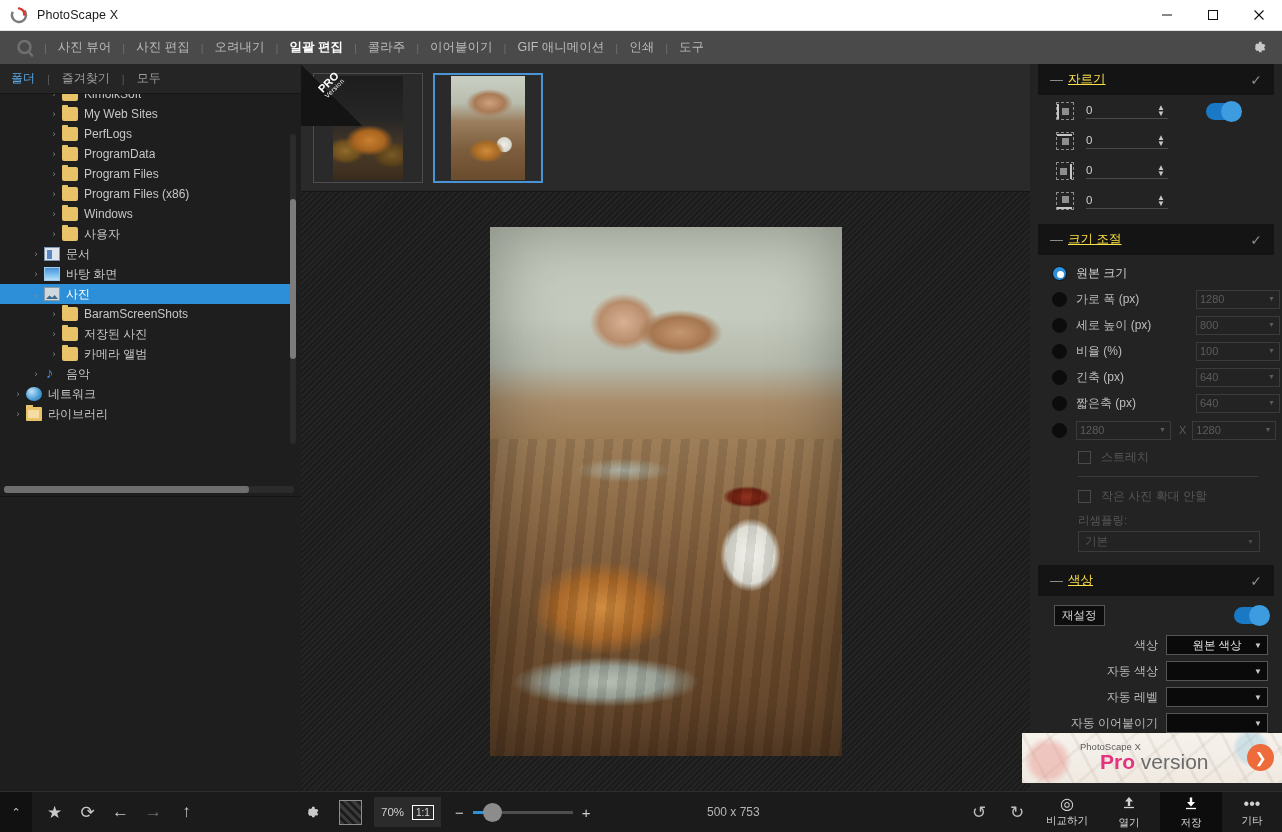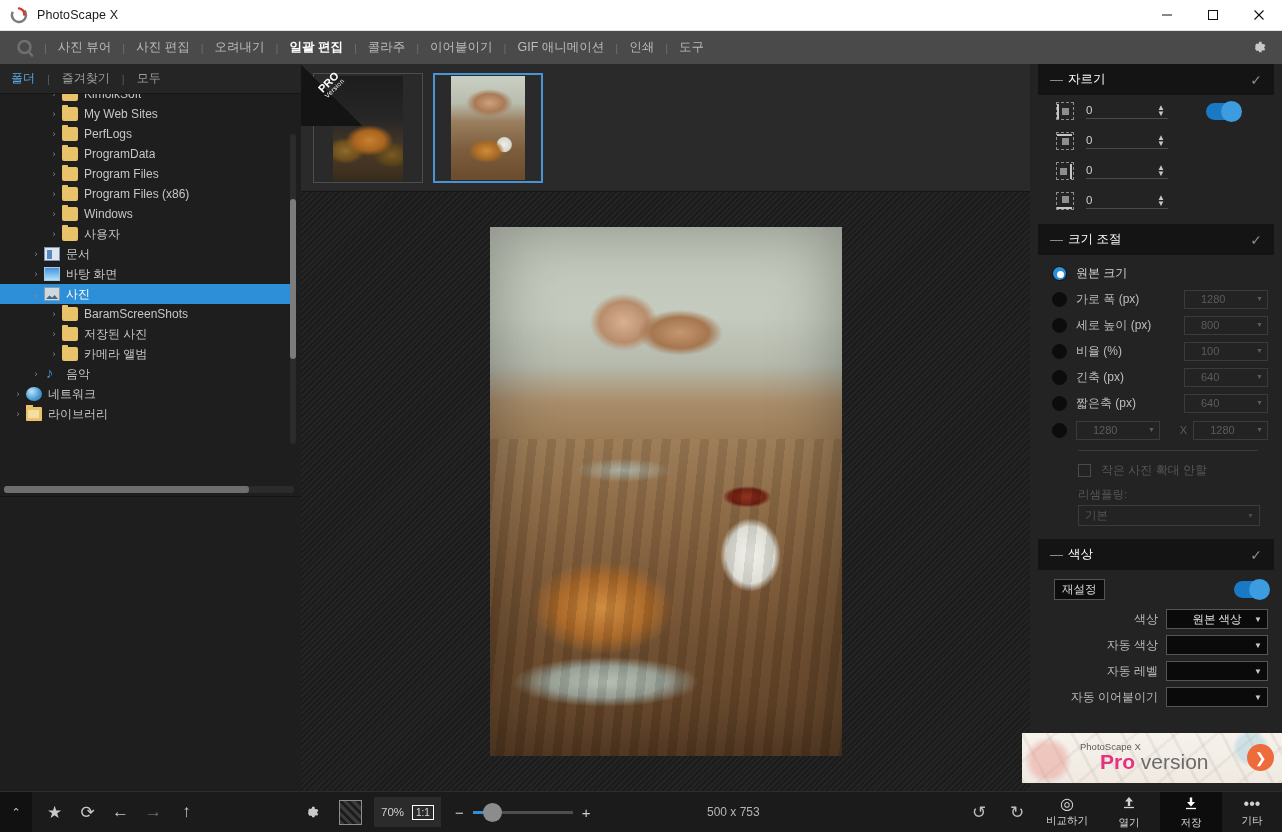--- a/index.html
+++ b/index.html
@@ -185,21 +185,21 @@
   
   .rightpanel {
     position:absolute; left:1030px; top:64px; width:252px; height:727px;
     background:#232323; overflow:hidden;
   }
   .sec-head {
     height:31px; background:#141414; display:flex; align-items:center;
     padding:0 12px 0 12px; margin: 0 8px;
   }
   .sec-minus { color:#9a9a9a; font-size:13px; width:18px; }
-  .sec-title { color:#ffffff; font-size:12.5px; }
+  .sec-title { color:#fde047; font-size:12.5px;text-decoration:underline; }
   .sec-check { margin-left:auto; color:#8d8d8d; font-size:14px; }
 
   .crop-row { display:flex; align-items:center; height:28px; padding-left:24px; margin-top:2px; }
   .crop-ico { width:22px; height:20px; flex:none; position:relative; }
   .crop-ico .dash { position:absolute; inset:1px 2px; border:1px dashed #8e8e8e; }
   .crop-ico .blk { position:absolute; width:7px; height:7px; background:#8e8e8e; }
   .crop-ico .bar { position:absolute; background:#c5c5c5; }
   .spin-wrap { margin-left:10px; width:82px; position:relative; }
   .spin-val { font-size:11.5px; color:#cfcfcf; padding-bottom:3px; }
   .spin-wrap:after{ content:''; position:absolute; left:0; bottom:0; width:82px; height:1px; background:#4b4b4b; }
@@ -213,22 +213,22 @@
 
   .rr { display:flex; align-items:center; height:26px; padding-left:22px; }
   .radio { width:15px; height:15px; border-radius:50%; background:#0c0c0c; flex:none; position:relative;
            border:1px solid #0c0c0c; }
   .radio.on { background:#2d8fd8; }
   .radio.on:after{ content:''; position:absolute; left:4px; top:4px; width:7px; height:7px;
     border-radius:50%; background:#fff; }
   .rr-label { margin-left:9px; font-size:12px; color:#bdbdbd; }
   .rr-label.bright { color:#d6d6d6; }
   .combo {
-    margin-left:auto; margin-right:14px; width:84px; height:19px; background:#232323;
-    border:1px solid #3b3b3b; display:flex; align-items:center; padding:0 16px;
+    margin-left:auto; margin-right:2px; width:84px; height:19px; background:#232323;
+    border:1px solid #3b3b3b; display:flex; align-items:center; padding:0 3px;
     font-size:11px; color:#5c5c5c; position:relative;
   }
   .combo .cv{ overflow:hidden; }
   .combo .ca{ position:absolute; right:4px; top:4px; font-size:7px; color:#5c5c5c; }
   .combo.wide { width:95px; }
 
   .pair-row{ display:flex; align-items:center; height:28px; padding-left:22px; }
   .xlbl{ color:#5c5c5c; font-size:11px; margin:0 6px; }
 
   .chk-row{ display:flex; align-items:center; height:26px; padding-left:48px; }
@@ -637,20 +637,24 @@
           <span class="cv">1280</span>
           <span class="ca">▼</span>
         </div>
         <span class="xlbl">X</span>
         <div class="combo" style="margin-left:0;">
           <span class="cv">1280</span>
           <span class="ca">▼</span>
         </div>
       </div>
 
+      <div class="chk-row">
+        <div class="chkbox"></div>
+        <div class="chk-lbl">스트레치</div>
+      </div>
 
       <div class="hr"></div>
 
       <div class="chk-row">
         <div class="chkbox"></div>
         <div class="chk-lbl">작은 사진 확대 안할</div>
       </div>
 
       <div class="res-lbl">리샘플링:</div>
       <div class="res-combo">

